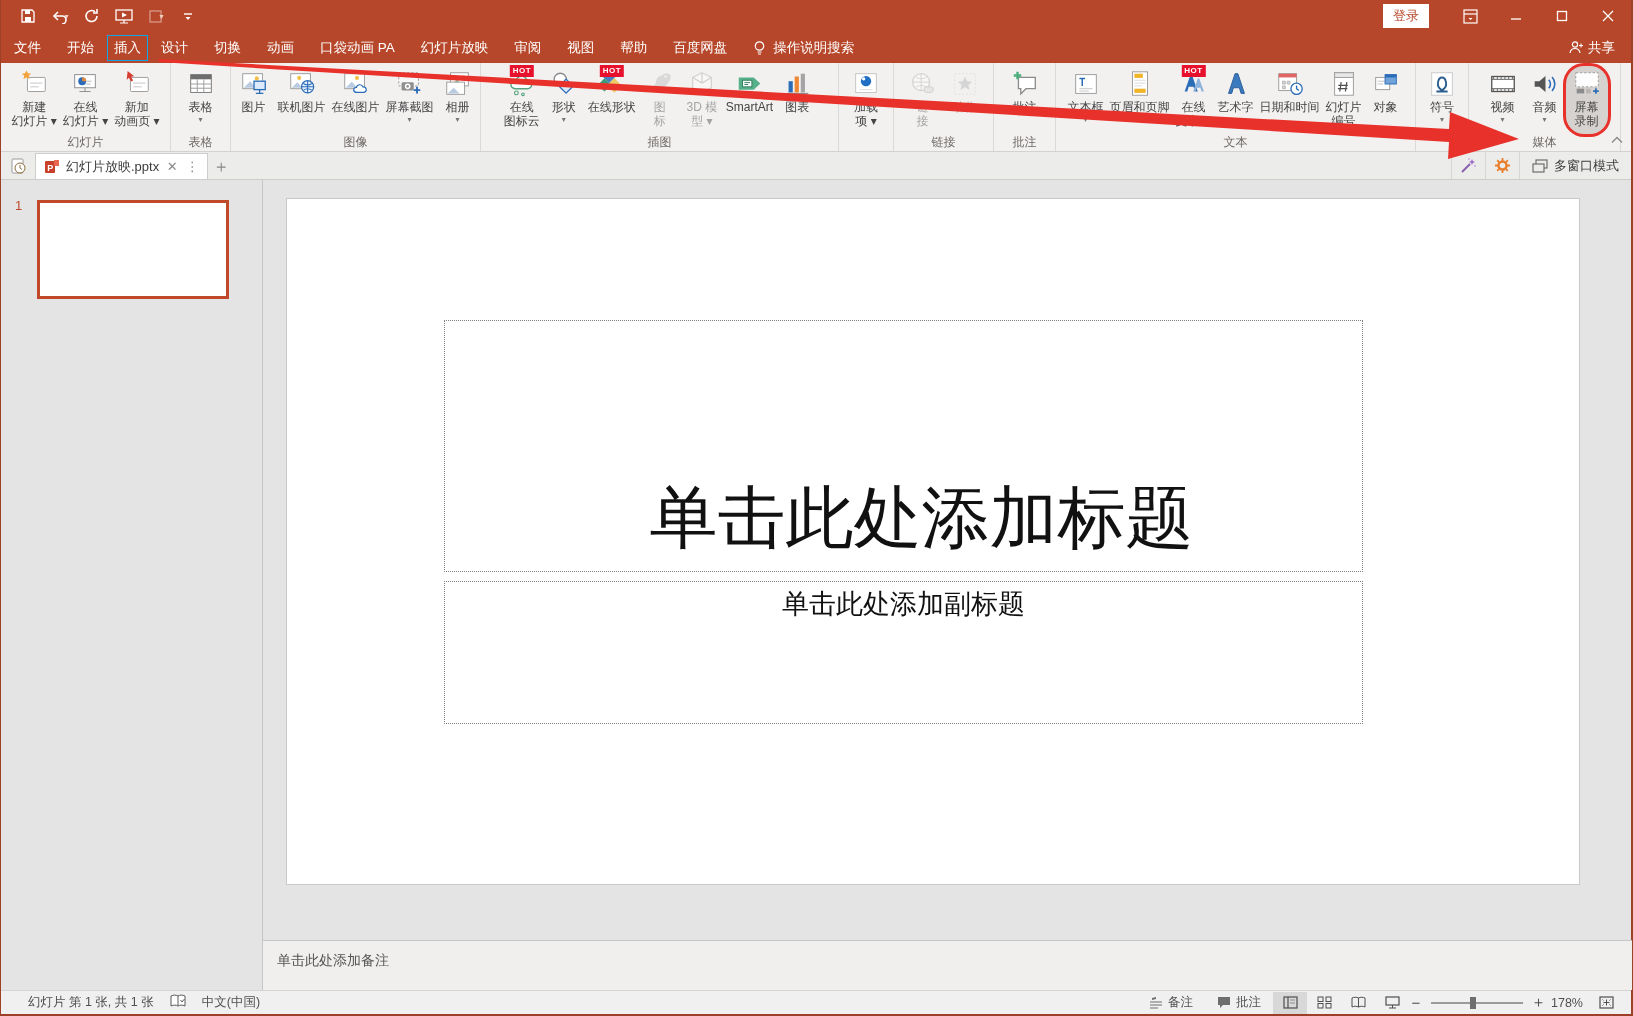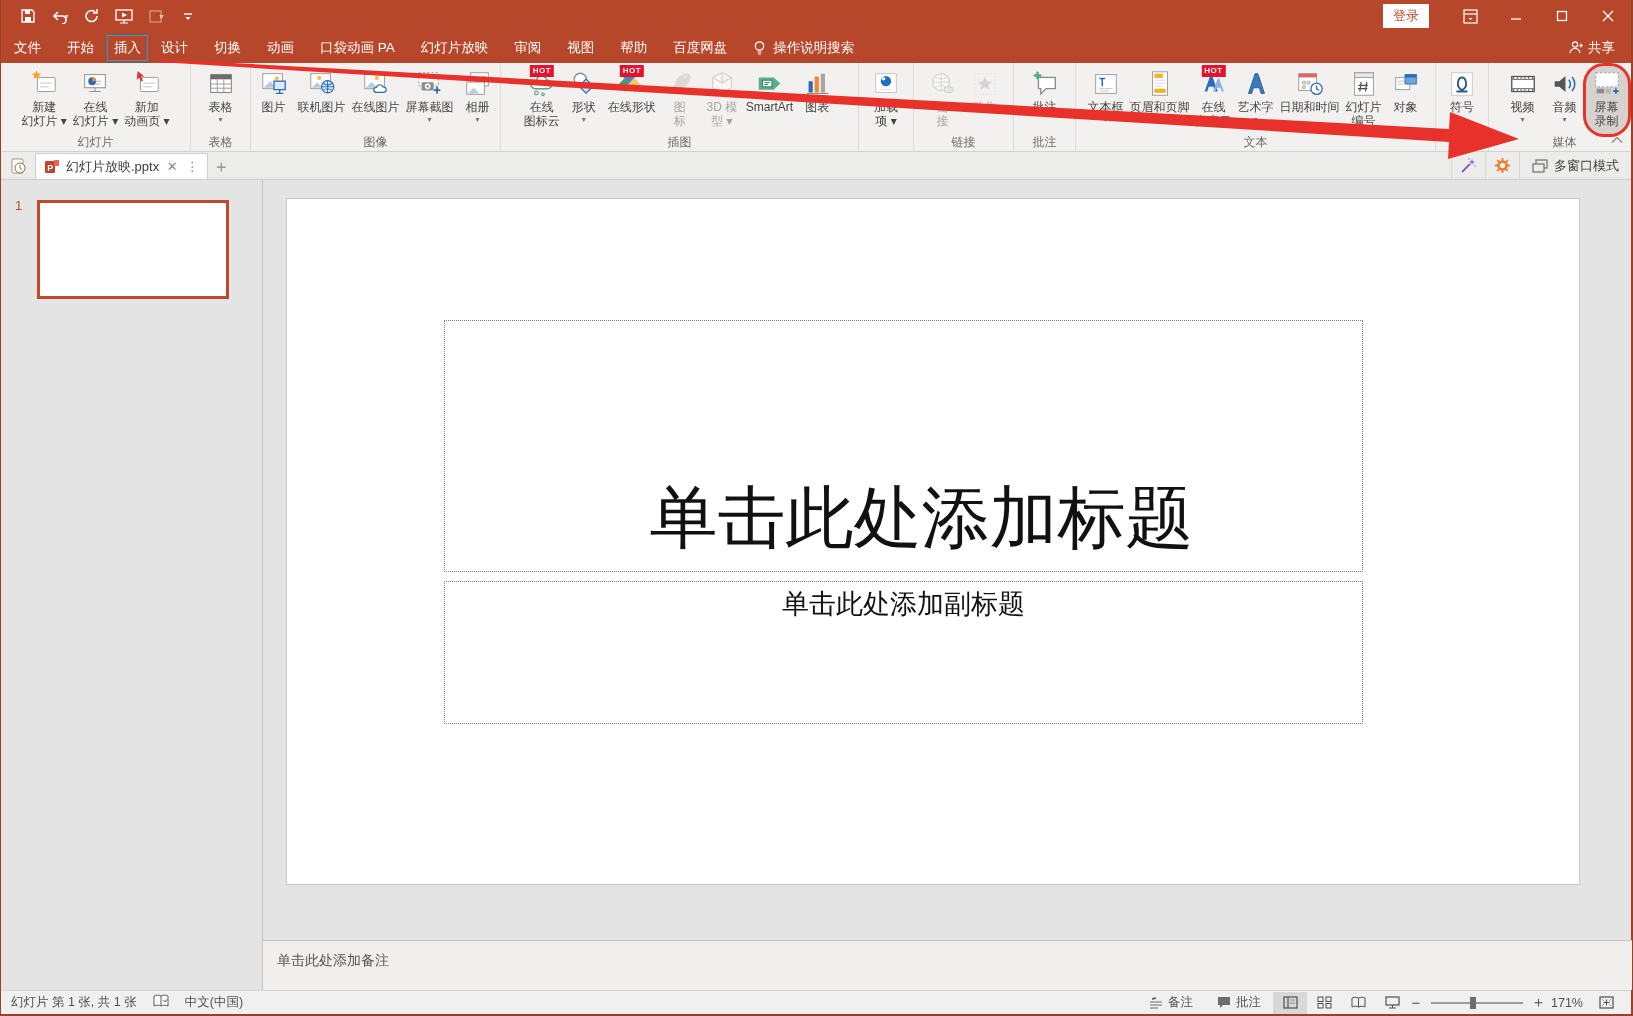--- a/index.html
+++ b/index.html
@@ -78,21 +78,21 @@
   .ph-subtitle .ph-text { font-size:27px; color:#111; padding-top:4px; white-space:nowrap; }
 
   .notes-area { position:absolute; left:262px; top:760px; width:1369px; height:50px; background:#f0efee;
                 border-top:1px solid #c6c6c6; }
   .notes-area .notes-text { font-size:14px; color:#555; padding:11px 0 0 14px; }
 
   
   .statusbar { position:absolute; left:0; top:990px; width:100%; height:26px; background:#f0f0f0;
                border-top:1px solid #d4d4d4; border-bottom:2px solid #9c4027;
                display:flex; align-items:center; font-size:12.5px; color:#4f4f4f; }
-  .sb-left { display:flex; align-items:center; gap:16px; padding-left:10px; }
+  .sb-left { display:flex; align-items:center; gap:16px; padding-left:10px;margin-left:17px; }
   .sb-right { margin-left:auto; display:flex; align-items:center; gap:0; padding-right:8px; }
   .sb-item { display:flex; align-items:center; gap:5px; padding:0 12px; height:24px; }
   .sb-view { width:34px; height:22px; display:flex; align-items:center; justify-content:center; }
   .sb-view.active { background:#d8d8d8; }
   .zoom-track { width:92px; height:2px; background:#9a9a9a; position:relative; margin:0 8px; }
   .zoom-handle { position:absolute; left:42%; top:-5px; width:6px; height:12px; background:#6e6e6e; }
   .zoom-sign { font-size:15px; color:#4f4f4f; width:14px; text-align:center; }
   .sb-zoomlevel { width:44px; text-align:right; padding-right:6px; }
 </style>
 </head>
@@ -195,21 +195,21 @@
       <svg width="15" height="15" viewBox="0 0 15 15">
           <circle cx="7" cy="4.5" r="2.6" fill="none" stroke="#fff" stroke-width="1.2"></circle>
           <path d="M2 13c.5-3 2.5-4.5 5-4.5S11.5 10 12 13" fill="none" stroke="#fff" stroke-width="1.2"></path>
           <path d="M11 5.5h4M13 3.5v4" stroke="#fff" stroke-width="1.1"></path>
         </svg>
       <span>共享</span>
     </span>
   </div>
 
   <div class="ribbon" id="ribbon">
-    <div class="rgroup" style="width: 190px;">
+    <div class="rgroup" style="width: 170px;">
         <div class="ritems">
           <div class="rbtn">
             <span class="ric">
               <svg width="30" height="30" viewBox="0 0 32 32" fill="none" xmlns="http://www.w3.org/2000/svg">
                 <rect x="9" y="9" width="19" height="15" rx="1" fill="#fff" stroke="#9a9a9a"></rect>
                 <path d="M12 15h13M12 19h9" stroke="#c2c2c2"></path>
                 <path d="M8 1.5l1.6 3.1 3.4.4-2.5 2.3.7 3.4L8 9l-3.2 1.7.7-3.4L3 5l3.4-.4z" fill="#f2a33c"></path>
               </svg>
             </span>
             <span class="rtx">新建</span>
@@ -717,21 +717,21 @@
         <svg width="15" height="13" viewBox="0 0 15 13">
             <rect x="1" y="1" width="13" height="8" fill="none" stroke="#4f4f4f" stroke-width="1.2"></rect>
             <path d="M7.5 9v3M4 12h7" stroke="#4f4f4f"></path>
           </svg>
       </span>
       <span class="zoom-sign">−</span>
       <span class="zoom-track">
           <span class="zoom-handle"></span>
         </span>
       <span class="zoom-sign">＋</span>
-      <span class="sb-zoomlevel">171%</span>
+      <span class="sb-zoomlevel">178%</span>
       <span class="sb-view">
         <svg width="15" height="13" viewBox="0 0 15 13">
             <rect x="1" y="1" width="13" height="11" fill="none" stroke="#4f4f4f" stroke-width="1.2"></rect>
             <path d="M7.5 3.5v6M4.5 6.5h6" stroke="#4f4f4f"></path>
             <path d="M3 3l2 2M12 3l-2 2M3 10l2-2M12 10l-2-2" stroke="#8c8c8c" stroke-width=".8"></path>
           </svg>
       </span>
     </span>
   </div>
 

